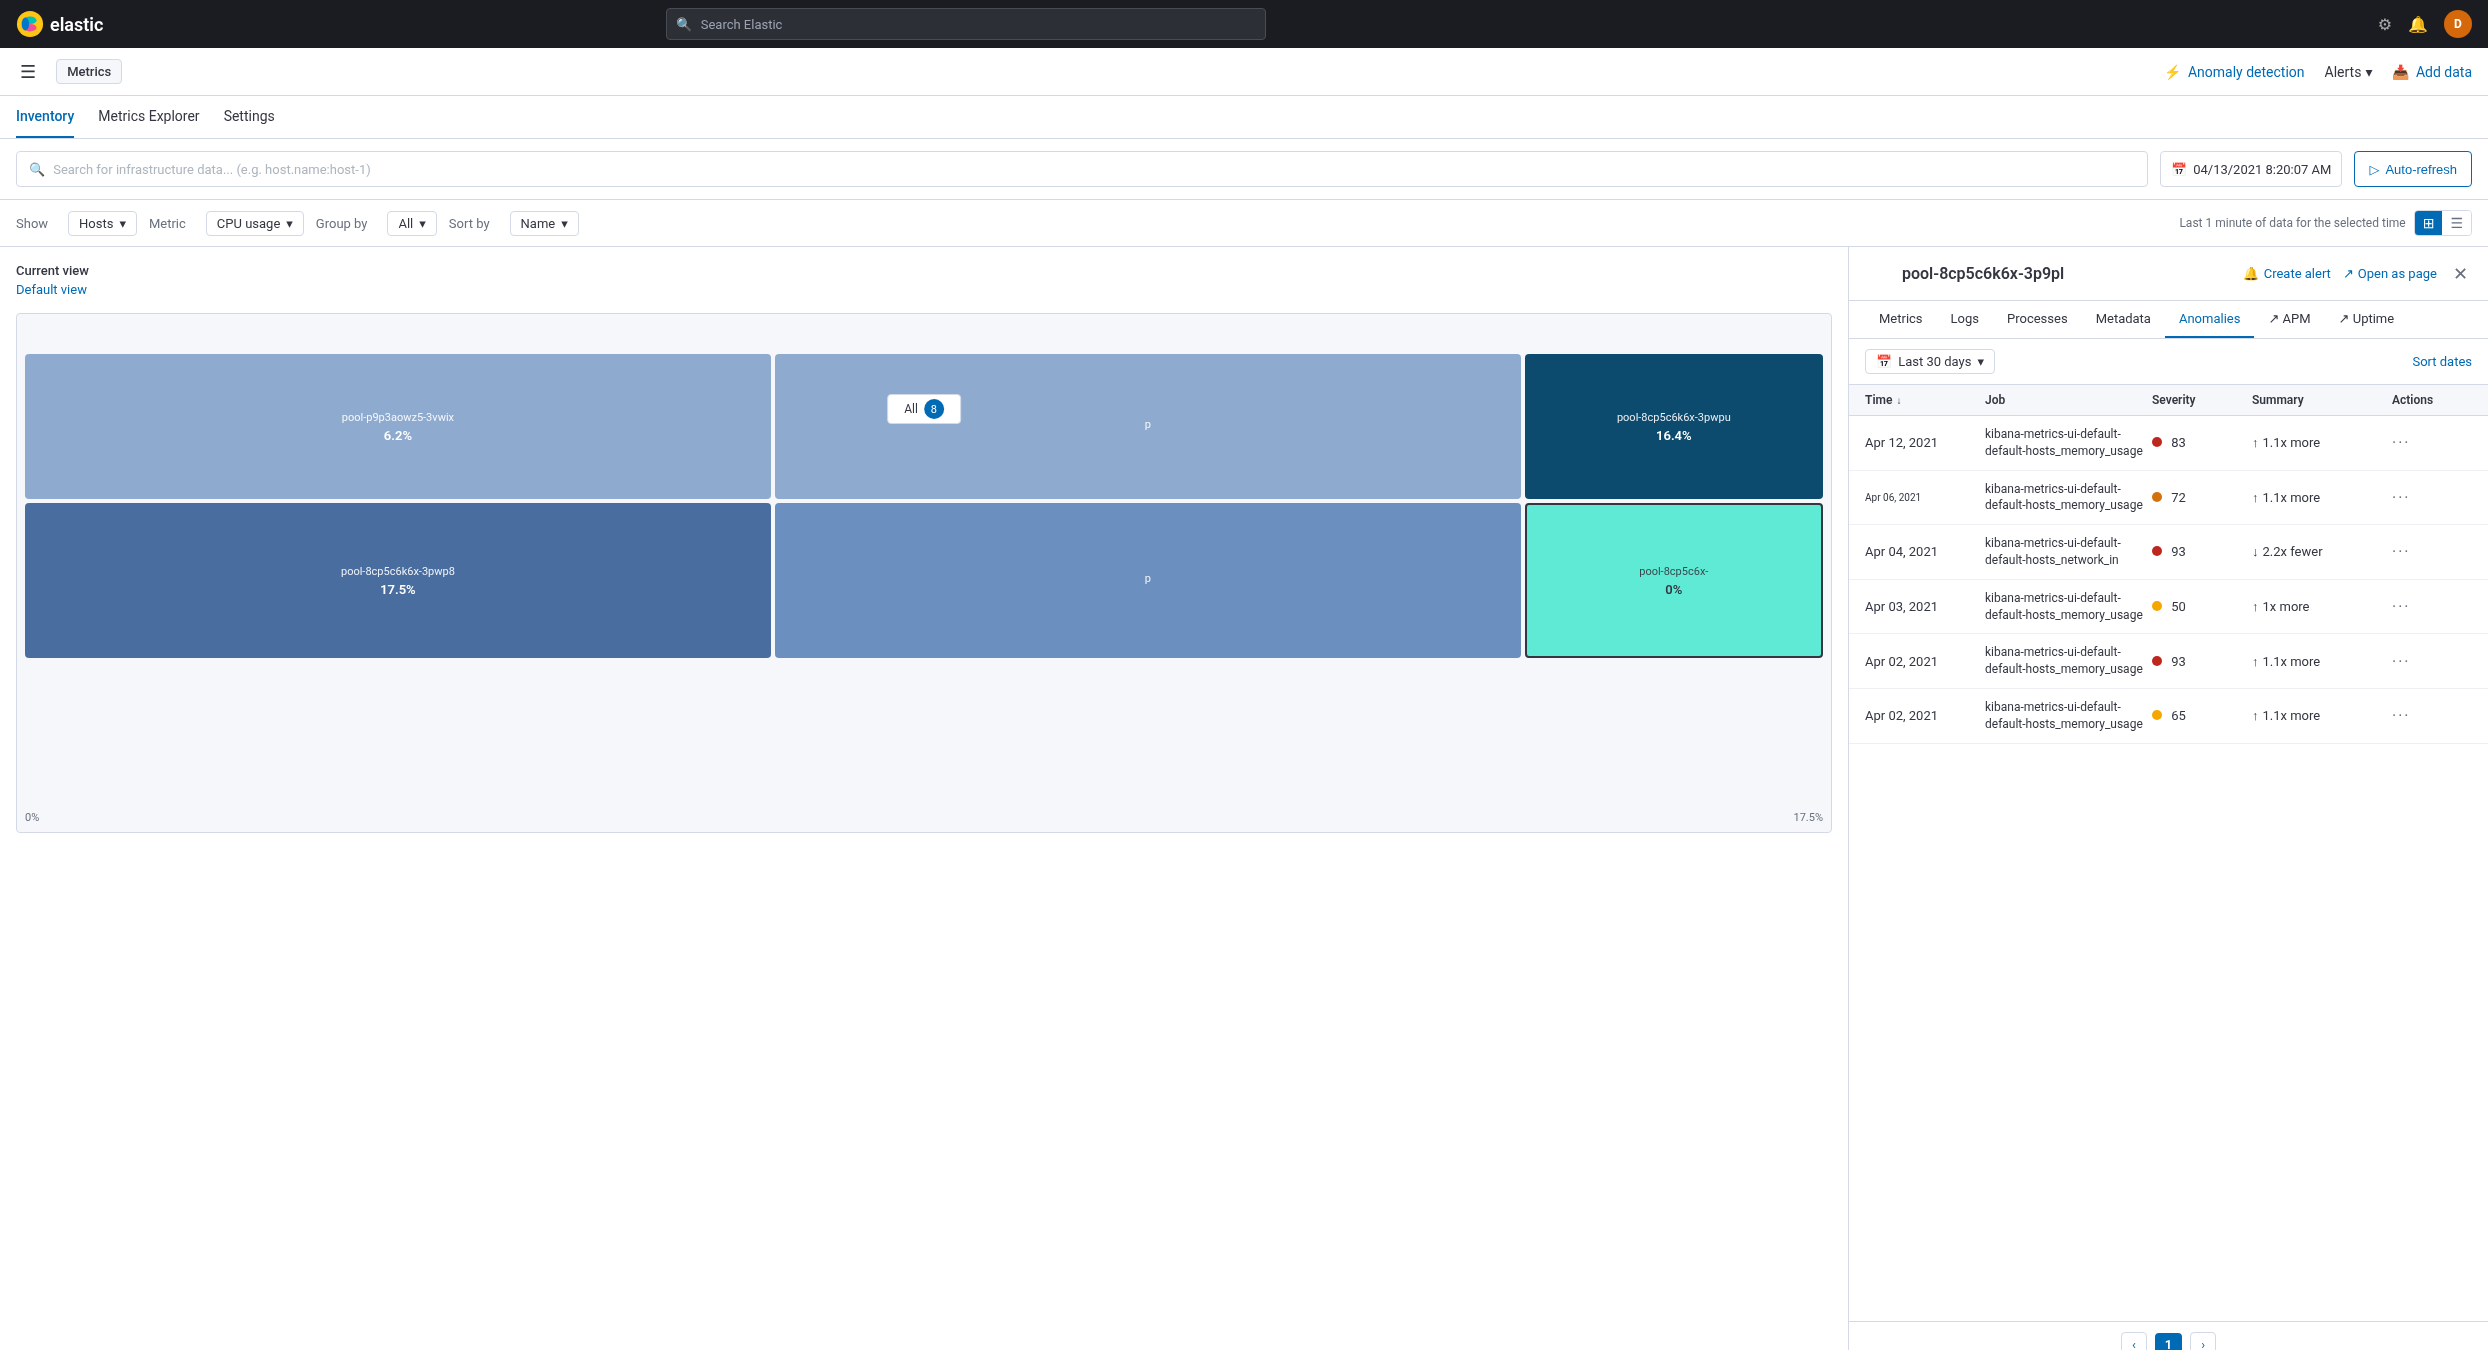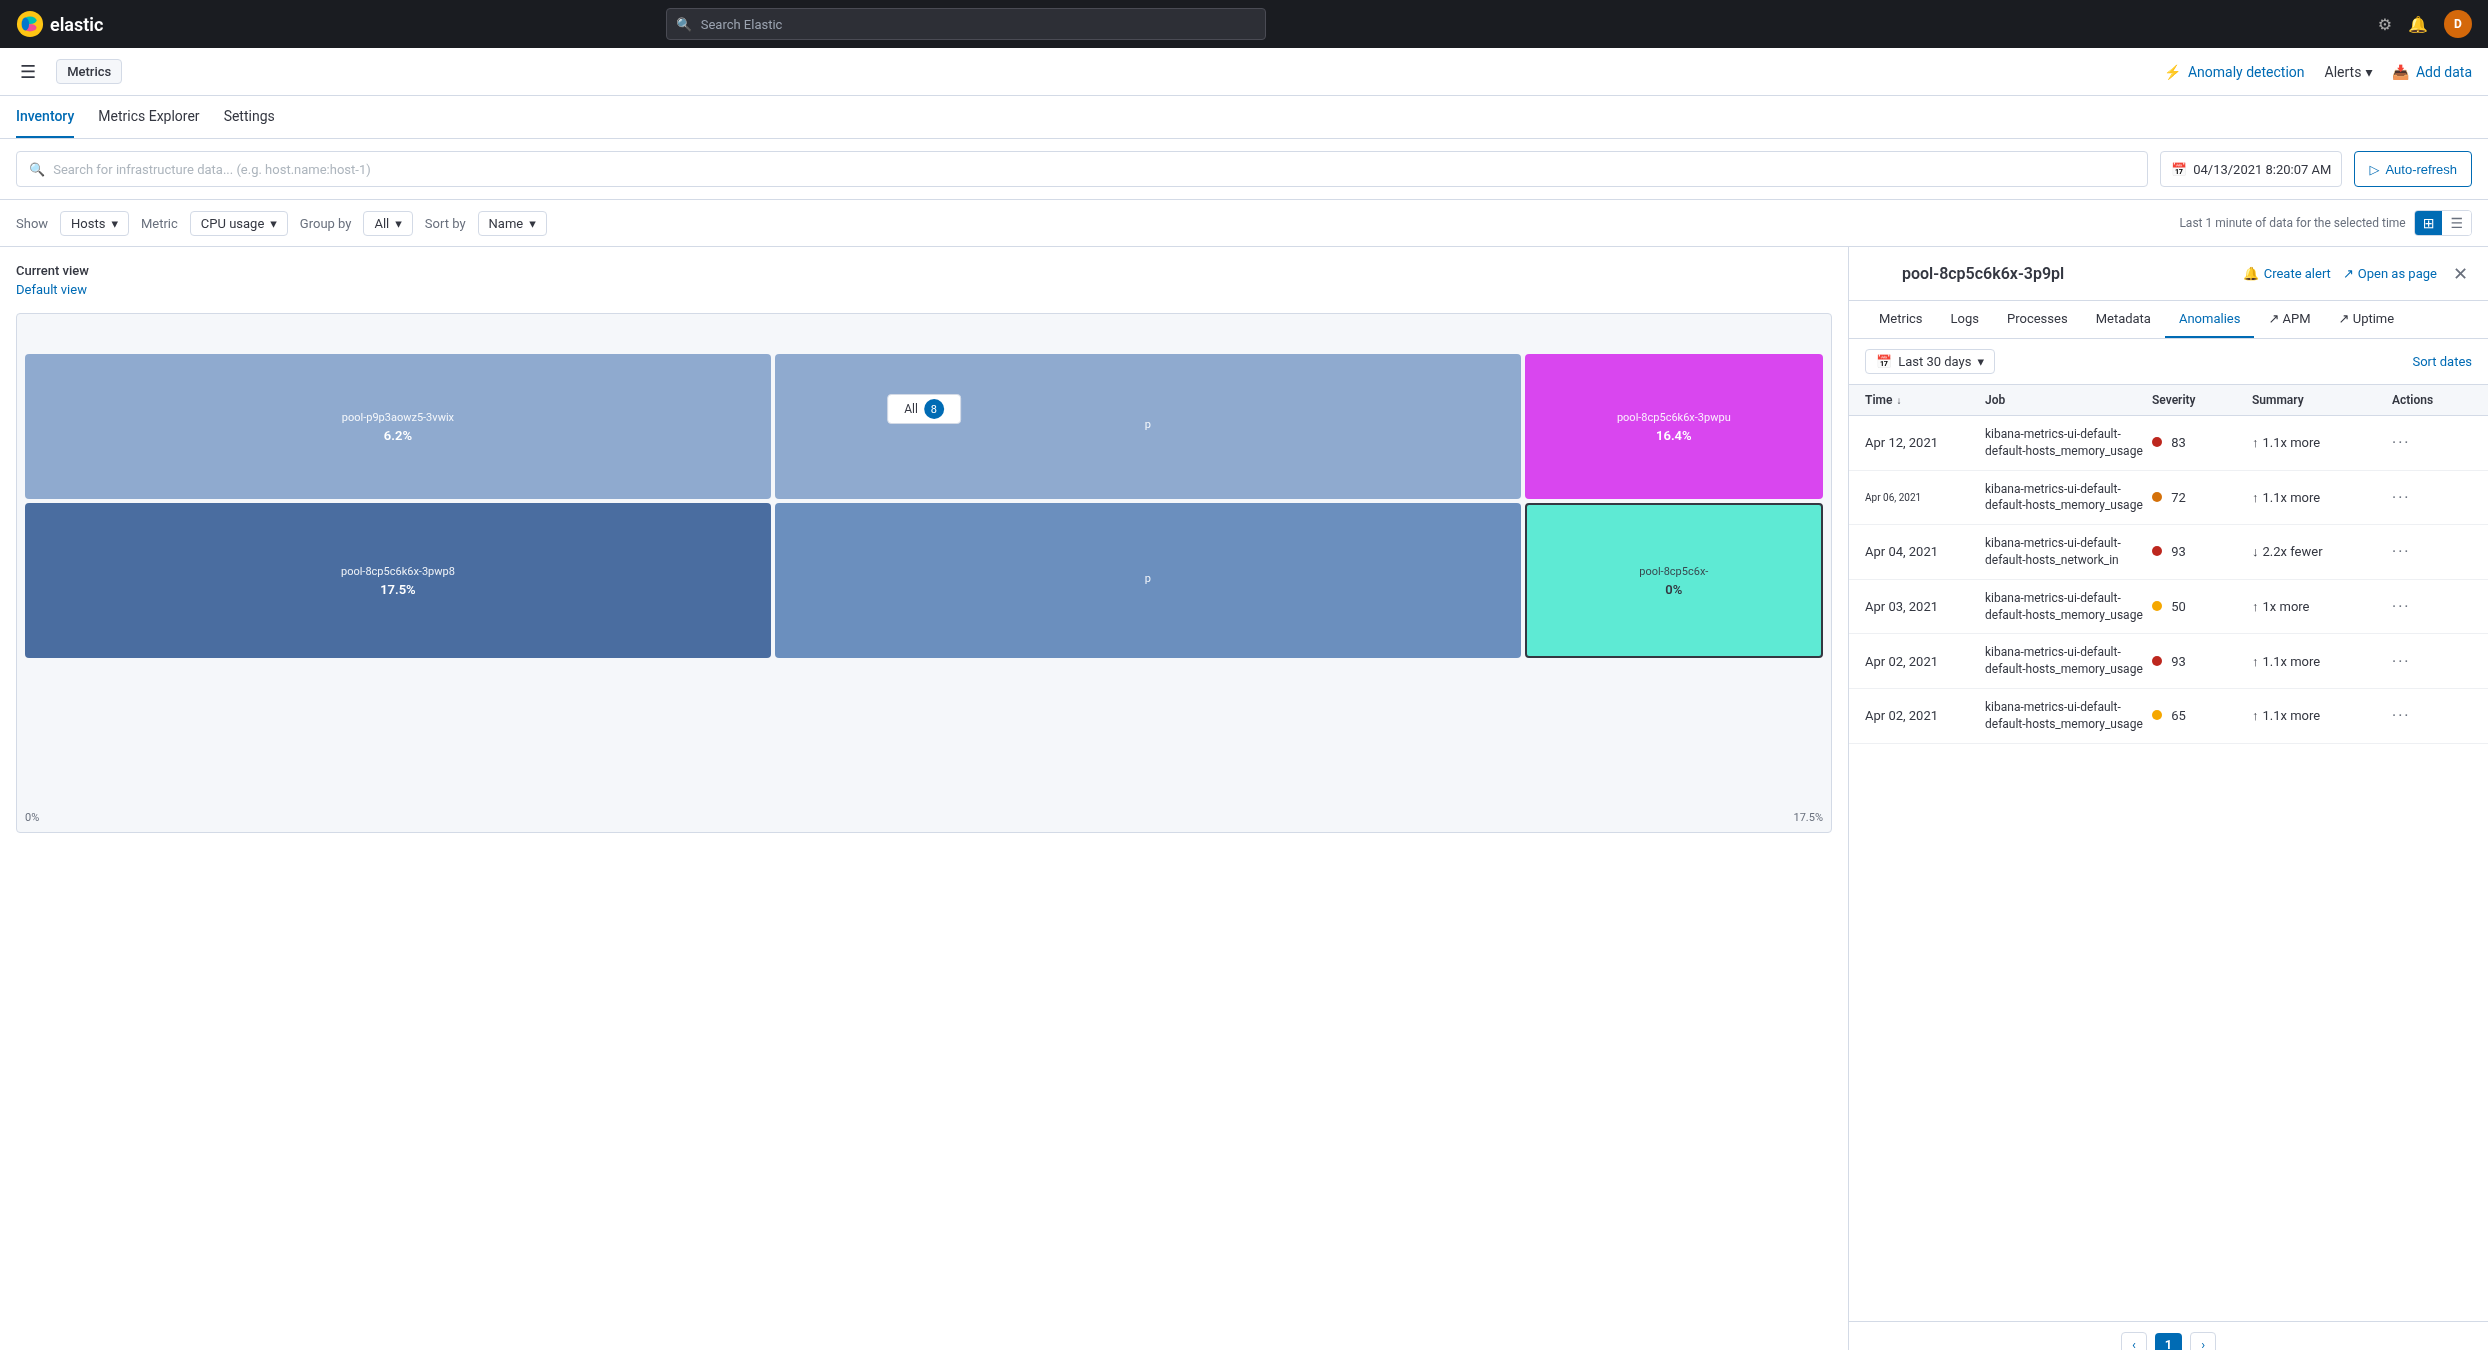--- a/index.html
+++ b/index.html
@@ -212,21 +212,21 @@
       border: 1px solid #d3dae6;
       border-radius: 4px;
       font-size: 13px;
       color: #343741;
       cursor: pointer;
       background: #fff;
     }
     .filter-section {
       display: flex;
       align-items: center;
-      gap: 12px;
+      gap: 20px;
     }
     .data-info {
       margin-left: auto;
       font-size: 12px;
       color: #69707d;
       display: flex;
       align-items: center;
       gap: 8px;
     }
     .view-toggle {
@@ -315,21 +315,21 @@
       font-size: 11px;
       opacity: 0.9;
       margin-bottom: 4px;
     }
     .treemap-cell .cell-value {
       font-size: 13px;
       font-weight: 600;
     }
     .cell-blue-light { background: #8faacf; }
     .cell-blue-medium { background: #6b8fbe; }
-    .cell-blue-dark { background: #d946ef; }
+    .cell-blue-dark { background: #0c4a6e; }
     .cell-blue-darker { background: #4a6da0; }
     .cell-selected { background: #5eead4; border: 2px solid #343741; color: #343741; }
     .treemap-bottom {
       display: flex;
       justify-content: space-between;
       font-size: 11px;
       color: #69707d;
       margin-top: 4px;
     }
 

